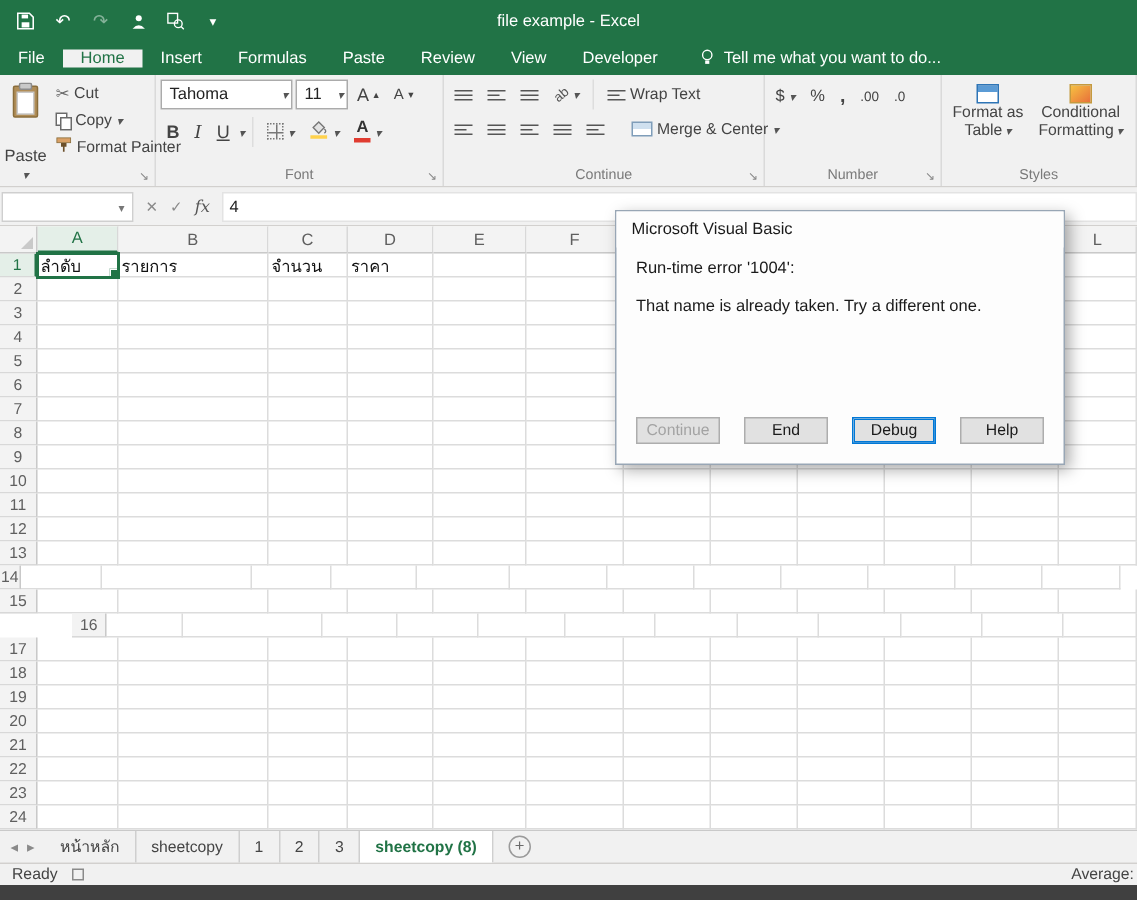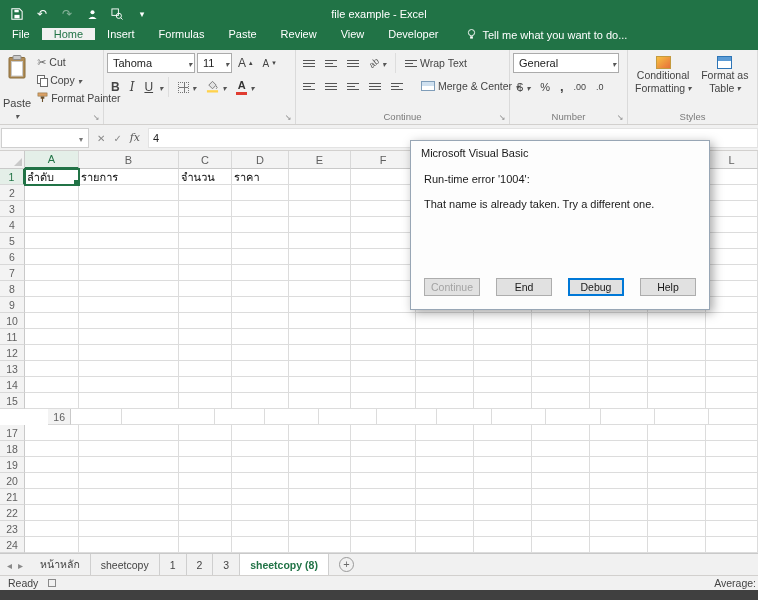--- a/index.html
+++ b/index.html
@@ -10,21 +10,21 @@
   .titlebar{height:28px;background:#217346;display:flex;align-items:center;position:relative;color:#fff}
   .qat{display:flex;align-items:center;gap:11px;padding-left:10px}
   .qicon{display:inline-flex;align-items:center;justify-content:center;width:14px;height:14px;cursor:pointer;font-size:12px;line-height:1;color:#fff}
   .qicon.dim{opacity:.45}
   .undo-glyph::before{content:"↶"}
   .redo-glyph::before{content:"↷"}
   .qat-caret::before{content:"▾";font-size:9px}
   .win-title{position:absolute;left:50%;transform:translateX(-50%);font-size:11px;white-space:nowrap;color:#fff}
 
   
-  .tabbar{height:22px;background:#217346;display:flex;align-items:flex-start;color:#fff}
+  .tabbar{height:22px;background:#217346;display:flex;align-items:center;color:#fff}
   .rtab{padding:0 12px;display:flex;align-items:center;font-size:11px;cursor:pointer;white-space:nowrap}
   .rtab.active{background:#f1f1f1;color:#217346}
   .tellme{display:flex;align-items:center;gap:5px;padding:0 12px;margin-left:4px;cursor:pointer;white-space:nowrap}
 
   
   .ribbon{height:75px;background:#f1f1f1;border-bottom:1px solid #d2d0ce;display:flex;overflow:hidden}
   .rgroup{position:relative;display:flex;flex-direction:column;border-right:1px solid #dadada;padding:3px 3px 0}
   .rgroup-body{flex:1;display:flex;align-items:flex-start}
   .rgroup-label{height:14px;text-align:center;font-size:9.5px;color:#7a7a7a;line-height:14px}
   .launcher{position:absolute;right:2px;bottom:1px;width:10px;height:10px;font-size:8px;color:#8a8a8a;cursor:pointer;line-height:10px;text-align:center}
@@ -284,20 +284,21 @@
           </span>
           <span class="rbtn">
               <span class="ic-fontcolor">
                 <i></i>
               </span>
               <i class="caret"></i>
             </span>
         </div>
       </div>
     </div>
+    <div class="rgroup-label">Font</div>
     <span class="launcher"></span>
   </div>
 
   <div class="rgroup g-align">
     <div class="rgroup-body">
       <div class="fcol">
         <div class="frow">
           <span class="rbtn">
               <span class="lines">
                 <b></b>
@@ -379,55 +380,49 @@
       </div>
     </div>
     <div class="rgroup-label">Continue</div>
     <span class="launcher"></span>
   </div>
 
   <div class="rgroup g-number">
     <div class="rgroup-body">
       <div class="fcol">
         <div class="frow">
-          <div class="combo combo-number">
-            <span class="cval">General</span>
-            <i class="caret"></i>
-          </div>
-        </div>
-        <div class="frow">
           <span class="rbtn btn-acct">
               <i class="caret"></i>
             </span>
           <span class="rbtn btn-pct"></span>
           <span class="rbtn btn-comma"></span>
           <span class="rbtn btn-incdec"></span>
           <span class="rbtn btn-decdec"></span>
         </div>
       </div>
     </div>
     <div class="rgroup-label">Number</div>
     <span class="launcher"></span>
   </div>
 
   <div class="rgroup g-styles">
     <div class="rgroup-body" style="gap:2px">
       <div class="stylebtn">
+        <span class="ic-fat"></span>
+        <span class="sl">Format as</span>
+        <span class="sl">
+            <span>Table</span>
+            <i class="caret"></i>
+          </span>
+      </div>
+      <div class="stylebtn">
         <span class="ic-cf"></span>
         <span class="sl">Conditional</span>
         <span class="sl">
             <span>Formatting</span>
-            <i class="caret"></i>
-          </span>
-      </div>
-      <div class="stylebtn">
-        <span class="ic-fat"></span>
-        <span class="sl">Format as</span>
-        <span class="sl">
-            <span>Table</span>
             <i class="caret"></i>
           </span>
       </div>
       <div class="stylebtn">
         
         
         
       </div>
     </div>
     <div class="rgroup-label">Styles</div>
@@ -653,21 +648,21 @@
         <div class="cell" style="width: 62px;"></div>
         <div class="cell" style="width: 65px;"></div>
         <div class="cell" style="width: 58px;"></div>
         <div class="cell" style="width: 58px;"></div>
         <div class="cell" style="width: 58px;"></div>
         <div class="cell" style="width: 58px;"></div>
         <div class="cell" style="width: 58px;"></div>
         <div class="cell" style="width: 52px;"></div>
       </div>
       <div class="grow">
-        <div class="rowh" style="width: 25px;">14</div>
+        <div class="rowh" style="width: 14px;">14</div>
         <div class="cell" style="width: 54px;"></div>
         <div class="cell" style="width: 100px;"></div>
         <div class="cell" style="width: 53px;"></div>
         <div class="cell" style="width: 57px;"></div>
         <div class="cell" style="width: 62px;"></div>
         <div class="cell" style="width: 65px;"></div>
         <div class="cell" style="width: 58px;"></div>
         <div class="cell" style="width: 58px;"></div>
         <div class="cell" style="width: 58px;"></div>
         <div class="cell" style="width: 58px;"></div>

